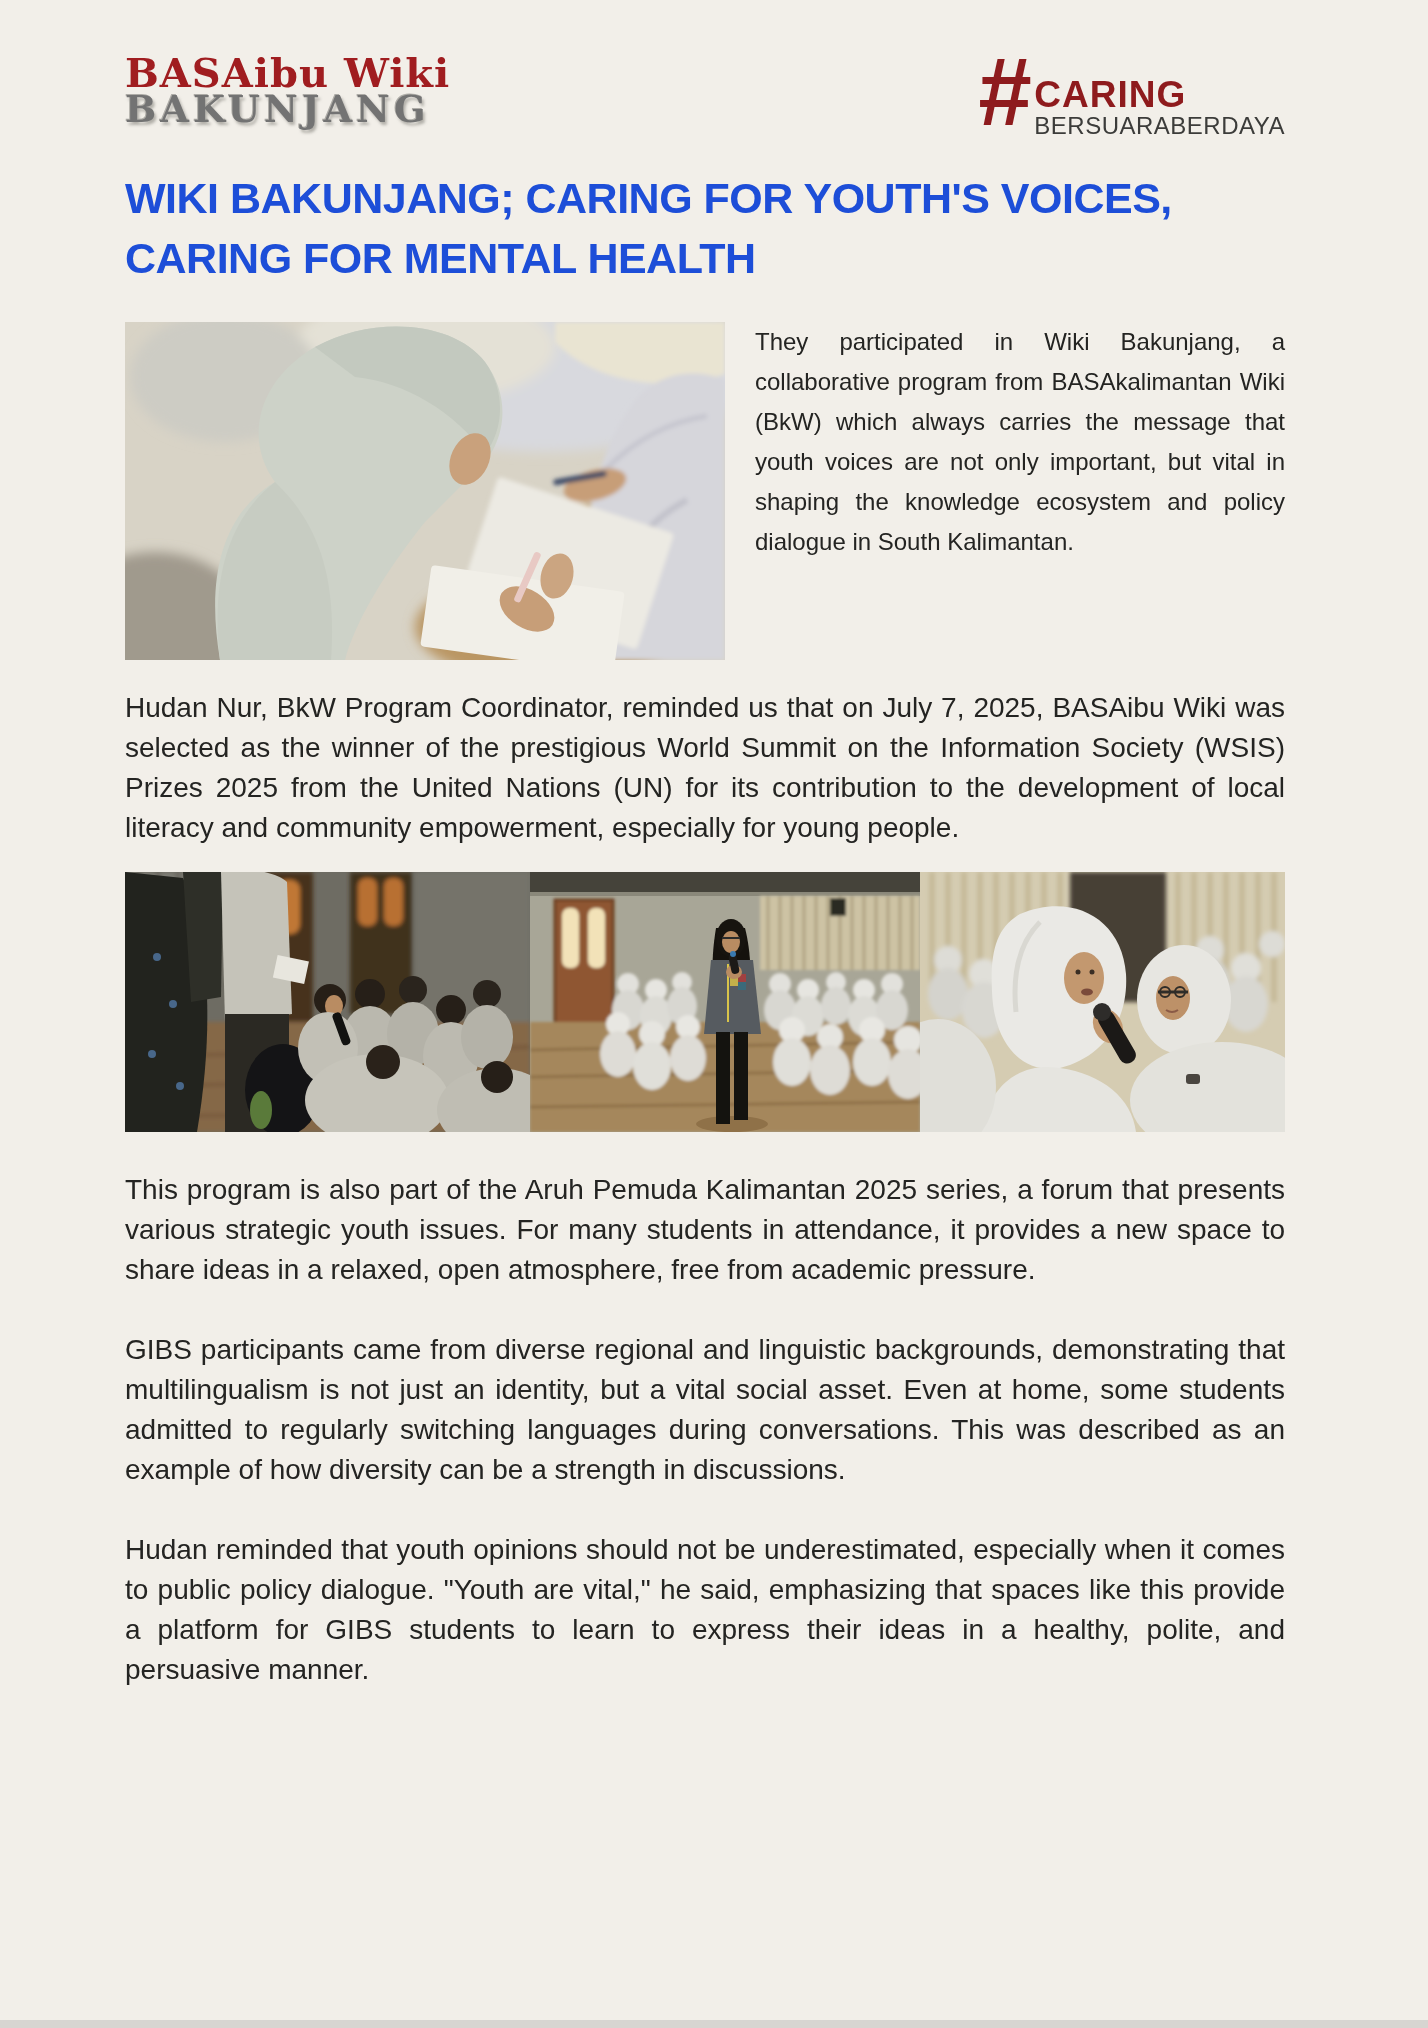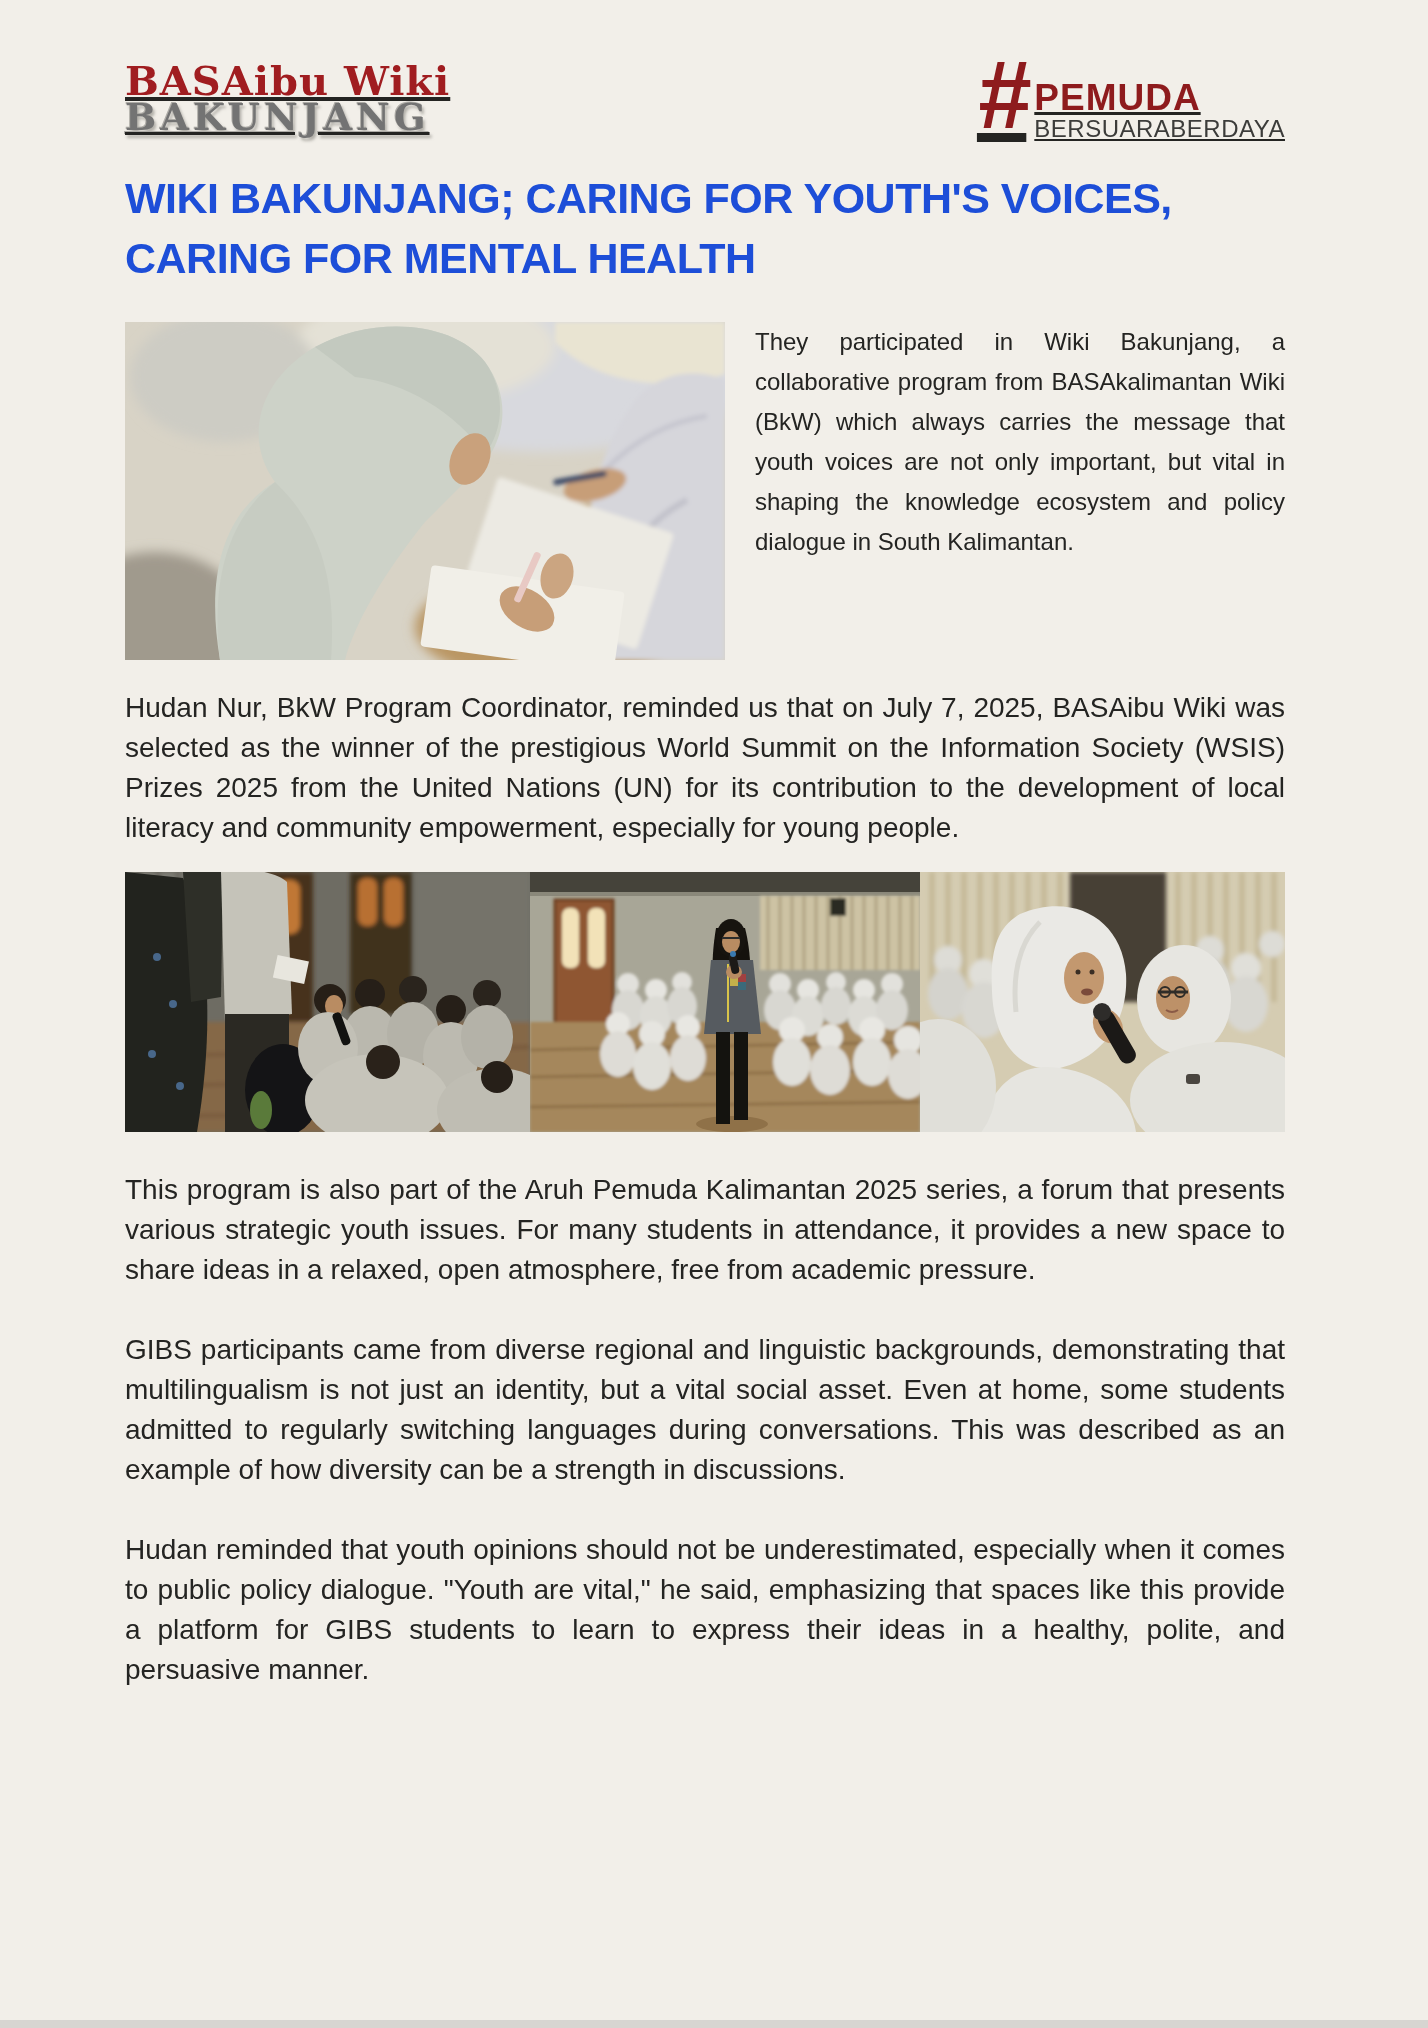--- a/index.html
+++ b/index.html
@@ -8,21 +8,21 @@
     position:relative;
     width:1428px; height:2028px;
     margin:0 auto;
     background:#f2efe9;
     font-family:"Liberation Sans", sans-serif;
     color:#242422;
     overflow:hidden;
     padding:52px 143px 0 125px;
   }
   
-  .masthead { display:flex; justify-content:space-between; align-items:center; height:92px;text-decoration:underline; }
+  .masthead { display:flex; justify-content:space-between; align-items:flex-start; height:92px; }
   .brand-line1 {
     font-family:"DejaVu Serif", serif; font-weight:bold;
     font-size:40px; line-height:42px; color:#a01d20; letter-spacing:1px;
   }
   .brand-line2 {
     font-family:"DejaVu Serif", serif; font-weight:bold;
     font-size:37px; line-height:38px; letter-spacing:4px;
     color:#737373; margin-top:-4px;
     text-shadow:-1px -1px 0 #aeaca7, 2px 3px 3px rgba(125,123,117,.55);
   }
@@ -67,21 +67,21 @@
 <div class="page">
 
   <header class="masthead">
     <div class="brand">
       <div class="brand-line1">BASAibu Wiki</div>
       <div class="brand-line2">BAKUNJANG</div>
     </div>
     <div class="partner">
       <div class="partner-hash">#</div>
       <div class="partner-text">
-        <div class="partner-line1">PEMUDA</div>
+        <div class="partner-line1">CARING</div>
         <div class="partner-line2">BERSUARABERDAYA</div>
       </div>
     </div>
   </header>
 
   <h1 class="title">
     <span>WIKI BAKUNJANG; CARING FOR YOUTH'S VOICES,</span>
     <span>CARING FOR MENTAL HEALTH</span>
   </h1>
 

